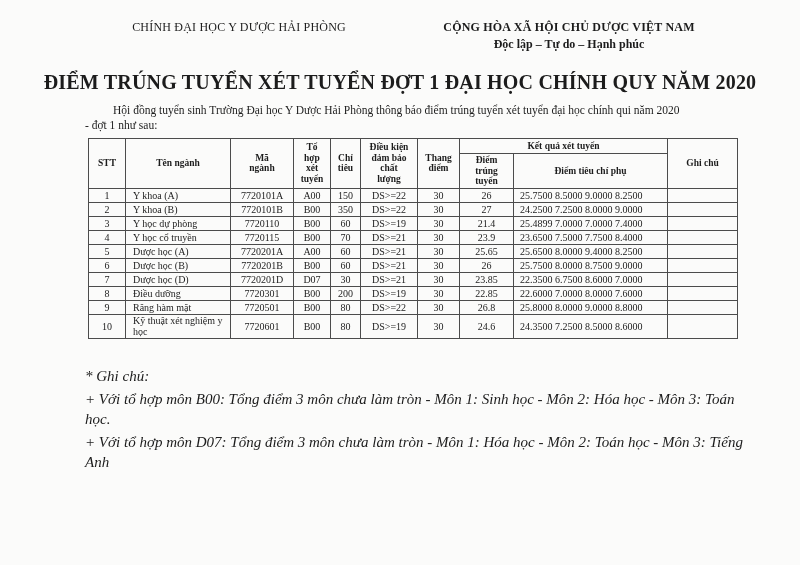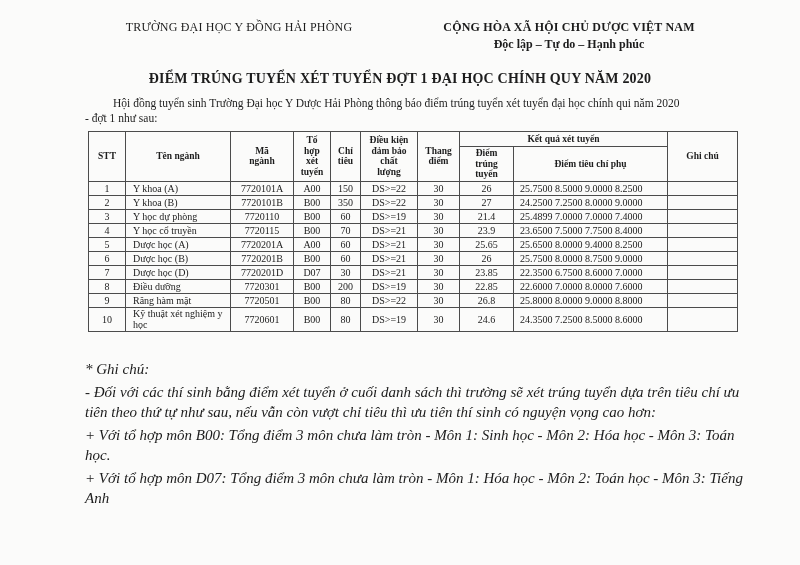--- a/index.html
+++ b/index.html
@@ -15,21 +15,21 @@
   
   .top-header { display: flex; padding-top: 20px; }
   .hdr-left  { width: 282px; margin-left: 98px;  text-align: center; font-size: 12px; }
   .hdr-right { width: 298px; margin-left: 40px;  text-align: center; font-size: 12px; }
   .org   { letter-spacing: 0.2px; }
   .org-b { font-weight: bold; text-decoration: underline; margin-top: 2px; }
   .nat   { font-weight: bold; letter-spacing: 0.2px; }
   .nat-b { font-weight: bold; margin-top: 2px; }
 
   
-  .title  { text-align: center; font-weight: bold; font-size: 14px; margin-top: 19px; letter-spacing: 0.2px; }
+  .title  { text-align: center; font-weight: bold; font-size: 20px; margin-top: 19px; letter-spacing: 0.2px; }
   .intro  { margin: 10px 58px 0 85px; text-indent: 28px; font-size: 11.5px; }
   .intro2 { margin: 3px 0 0 85px; font-size: 11.5px; }
 
   
   table.tbl {
     border-collapse: collapse;
     table-layout: fixed;
     width: 649px;
     margin: 7px 0 0 88px;
   }
@@ -57,21 +57,21 @@
   .notes { margin: 28px 56px 0 85px; font-style: italic; font-size: 15px; line-height: 1.3; }
   .note  { margin-top: 4px; }
 </style>
 </head>
 <body>
 
 <div class="page">
 
   <div class="top-header">
     <div class="hdr-left">
-      <div class="org">TRƯỜNG ĐẠI HỌC Y ĐỒNG HẢI PHÒNG</div>
+      <div class="org">CHÍNH ĐẠI HỌC Y DƯỢC HẢI PHÒNG</div>
     </div>
     <div class="hdr-right">
       <div class="nat">CỘNG HÒA XÃ HỘI CHỦ DƯỢC VIỆT NAM</div>
       <div class="nat-b">Độc lập – Tự do – Hạnh phúc</div>
     </div>
   </div>
 
   <div class="title">ĐIỂM TRÚNG TUYỂN XÉT TUYỂN ĐỢT 1 ĐẠI HỌC CHÍNH QUY NĂM 2020</div>
   <div class="intro">Hội đồng tuyển sinh Trường Đại học Y Dược Hải Phòng thông báo điểm trúng tuyển xét tuyển đại học chính qui năm 2020</div>
   <div class="intro2">- đợt 1 như sau:</div>
@@ -225,18 +225,17 @@
     <td>30</td>
     <td>24.6</td>
     <td class="lp">24.3500 7.2500 8.5000 8.6000</td>
     <td></td>
   </tr>
       </tbody>
   </table>
 
   <div class="notes">
     <div class="note-title">* Ghi chú:</div>
-    <div class="note">- Đối với các thí sinh bằng điểm xét tuyển ở cuối danh sách thì trường sẽ xét trúng tuyển dựa trên tiêu chí ưu tiên theo thứ tự như sau, nếu vẫn còn vượt chỉ tiêu thì ưu tiên thí sinh có nguyện vọng cao hơn:</div>
     <div class="note">+ Với tổ hợp môn B00: Tổng điểm 3 môn chưa làm tròn - Môn 1: Sinh học - Môn 2: Hóa học - Môn 3: Toán học.</div>
     <div class="note">+ Với tổ hợp môn D07: Tổng điểm 3 môn chưa làm tròn - Môn 1: Hóa học - Môn 2: Toán học - Môn 3: Tiếng Anh</div>
   </div>
 
 </div>
 
 </body></html>

